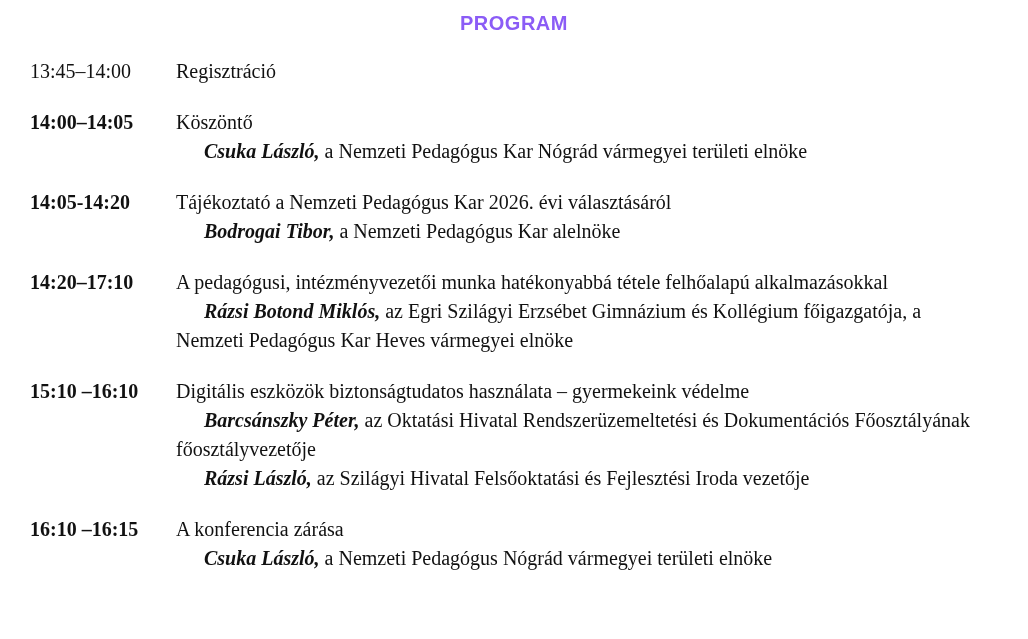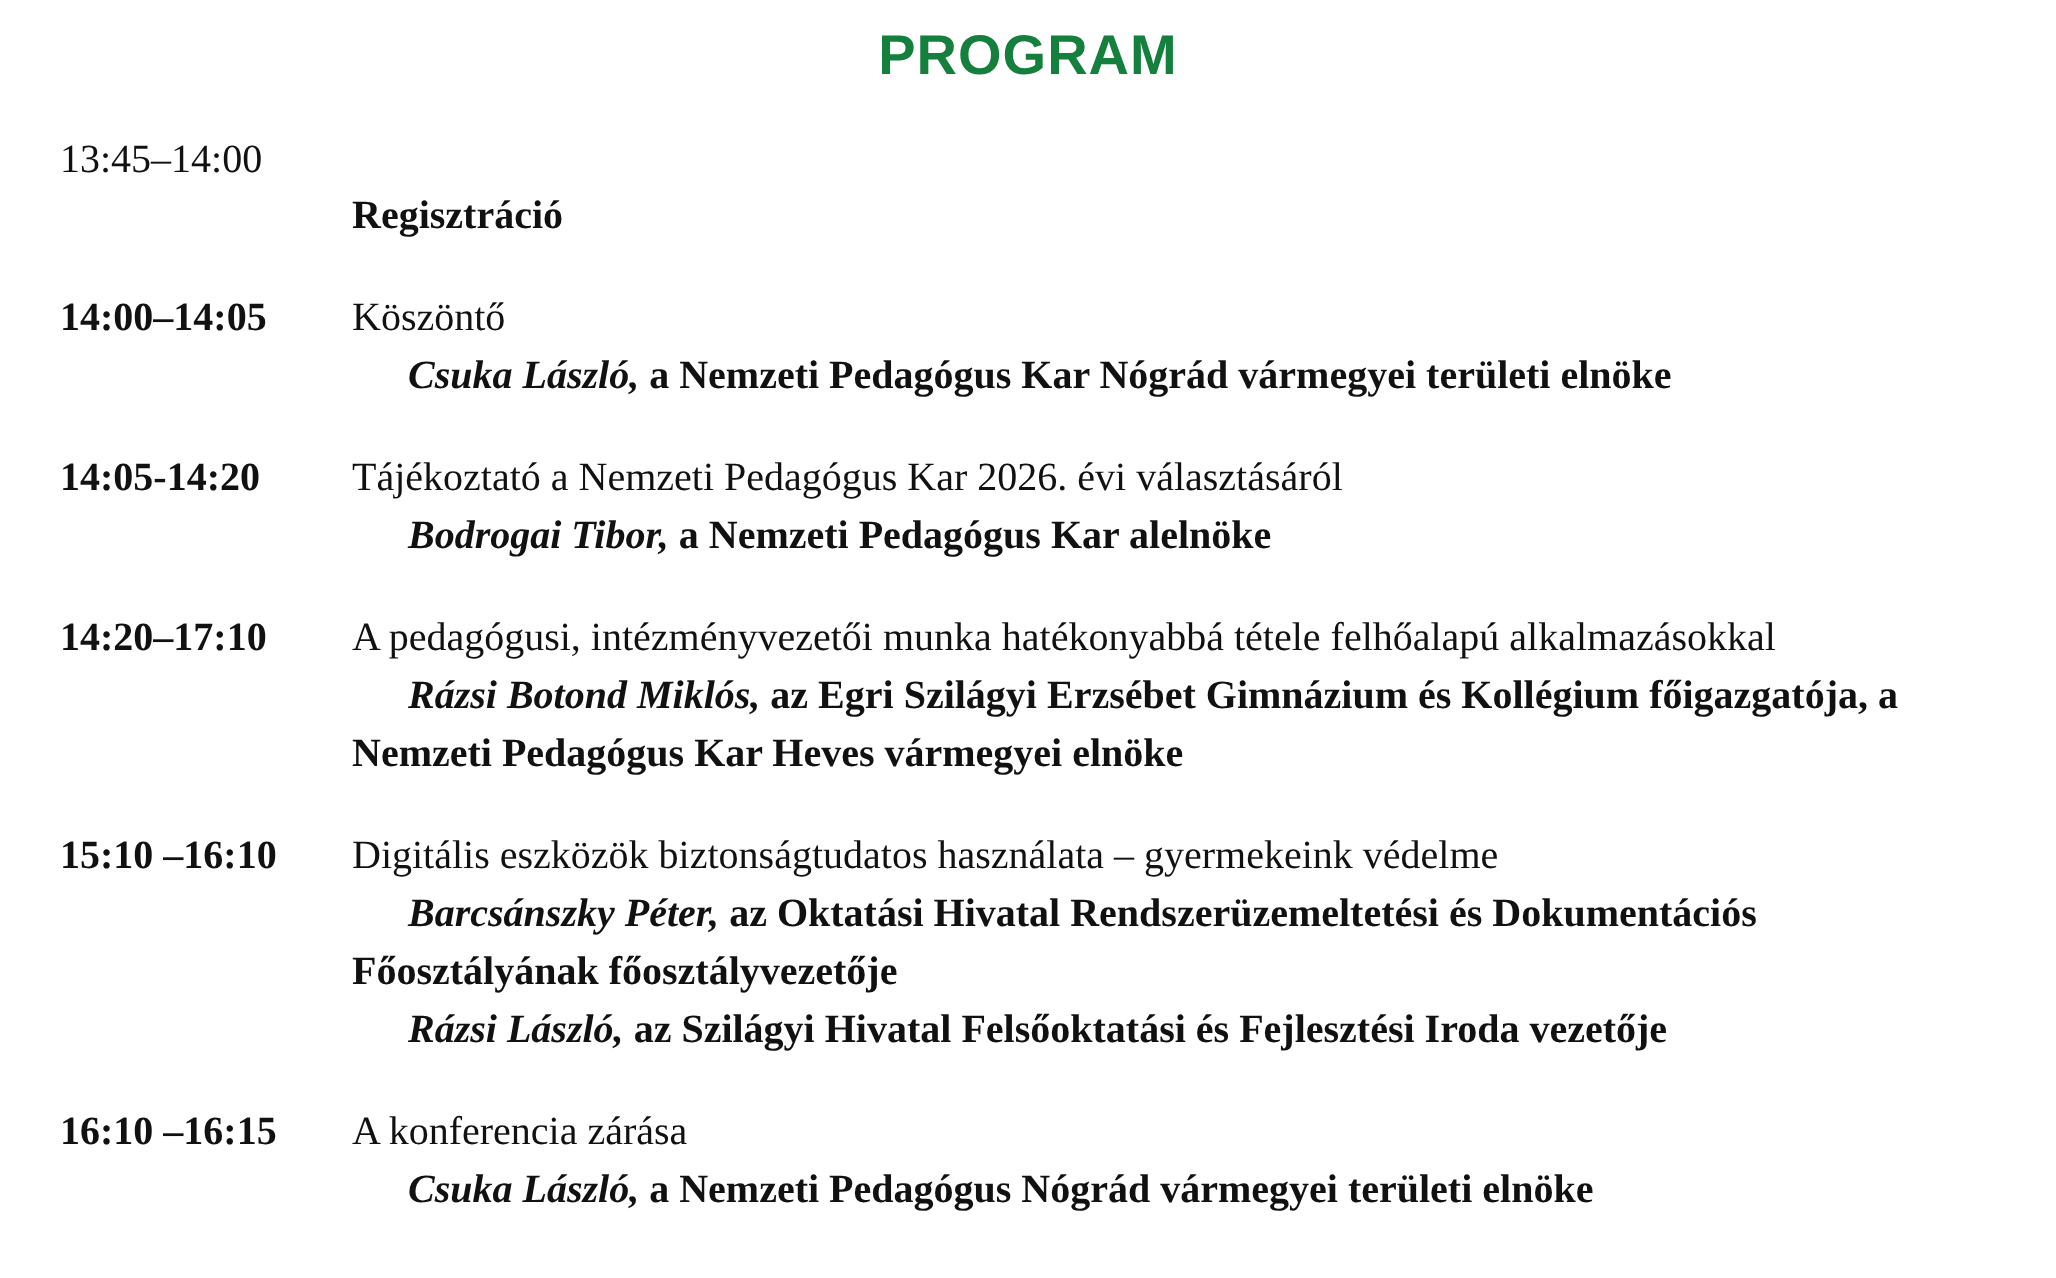--- a/index.html
+++ b/index.html
@@ -19,23 +19,23 @@
     box-sizing: border-box;
     width: 1028px;
     height: 639px;
     padding: 12px 30px 0 30px;
   }
   .doc-title {
     margin: 0 0 22px 0;
     text-align: center;
     font-family: "Liberation Sans", sans-serif;
     font-weight: 700;
-    font-size: 28px;
+    font-size: 20px;
     letter-spacing: 0.5px;
-    color: #15803d;
+    color: #8b5cf6;
   }
   .schedule {
     display: flex;
     flex-direction: column;
   }
   .row {
     display: flex;
     align-items: flex-start;
     margin-bottom: 22px;
     line-height: 29px;
@@ -46,29 +46,29 @@
     white-space: pre;
   }
   .row.regular .time { font-weight: 400; }
   .content {
     flex: 1 1 auto;
     max-width: 800px;
   }
   .session-title {
     font-weight: 400;
   }
-  .row.regular .session-title { font-weight: 700; margin-top: 28px; }
+  .row.regular .session-title { font-weight: 400; }
   .speaker-line { }
   .speaker-name {
     font-weight: 700;
     font-style: italic;
     margin-left: 28px;
   }
   .speaker-role {
-    font-weight: 700;
+    font-weight: 400;
     font-style: normal;
   }
 </style>
 </head>
 <body>
 
 <main class="doc">
   <h1 class="doc-title">PROGRAM</h1>
   <div class="schedule" id="schedule">
       <section class="row regular">

